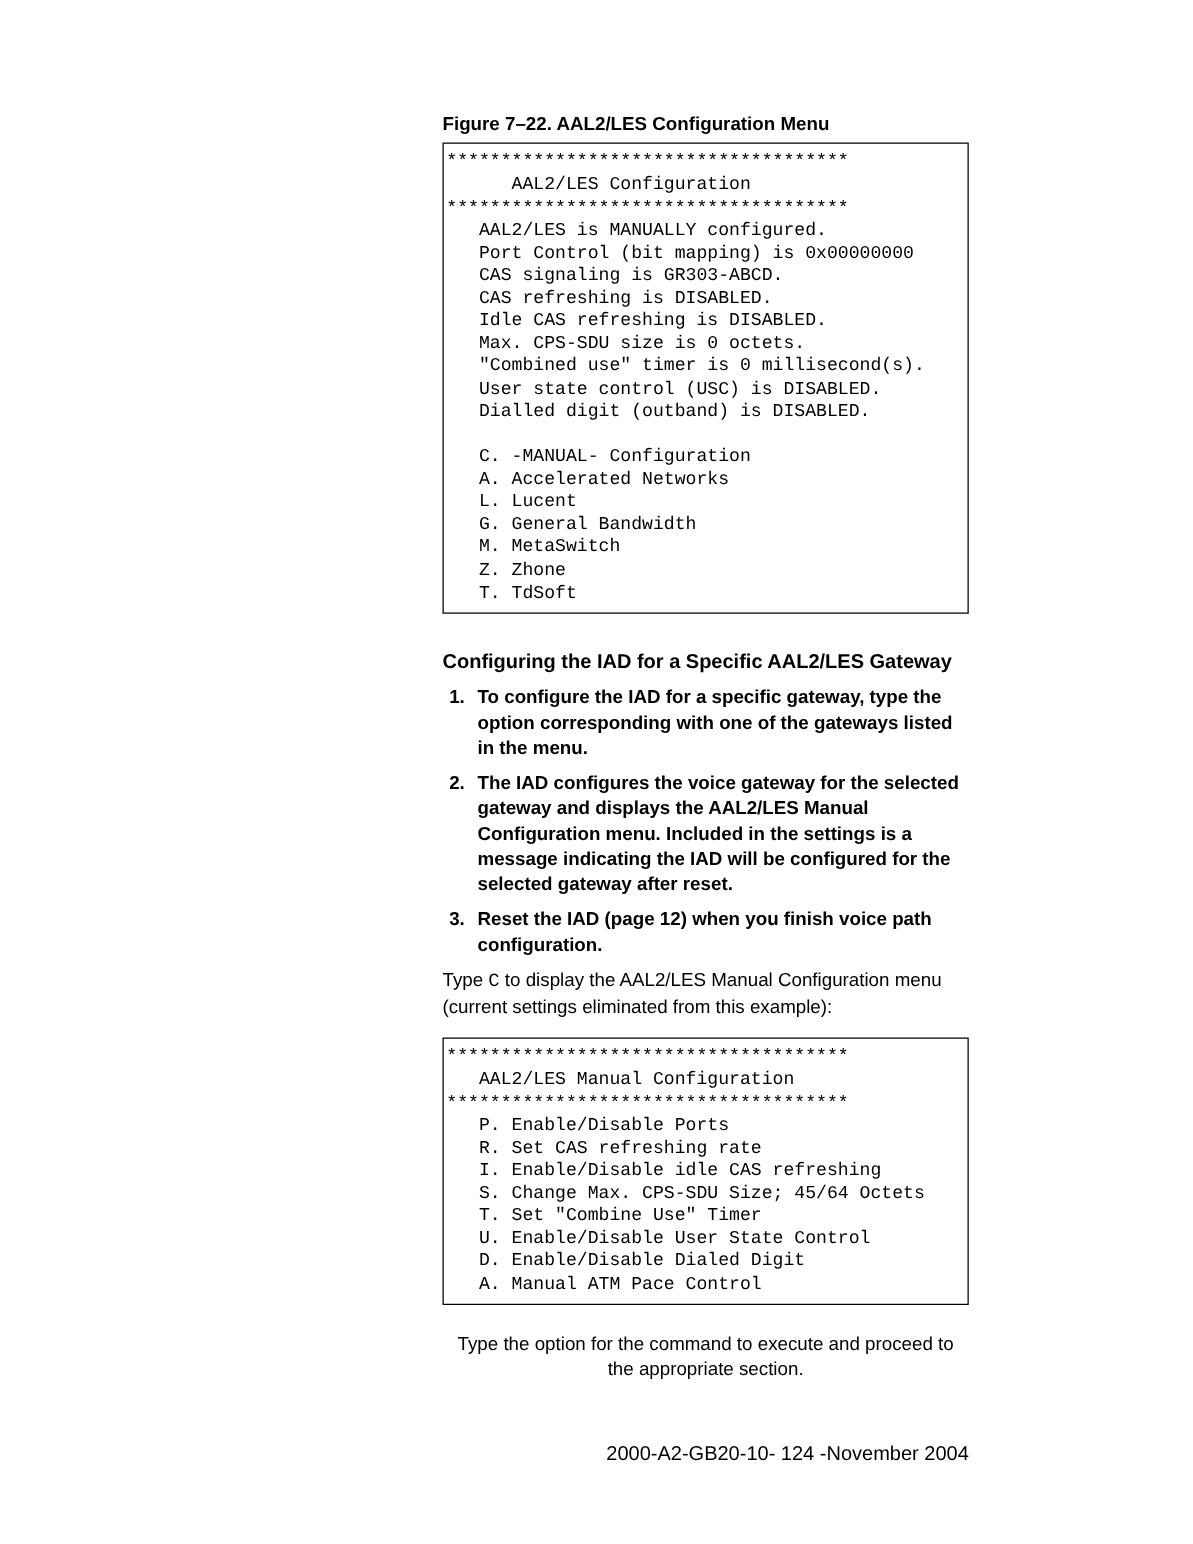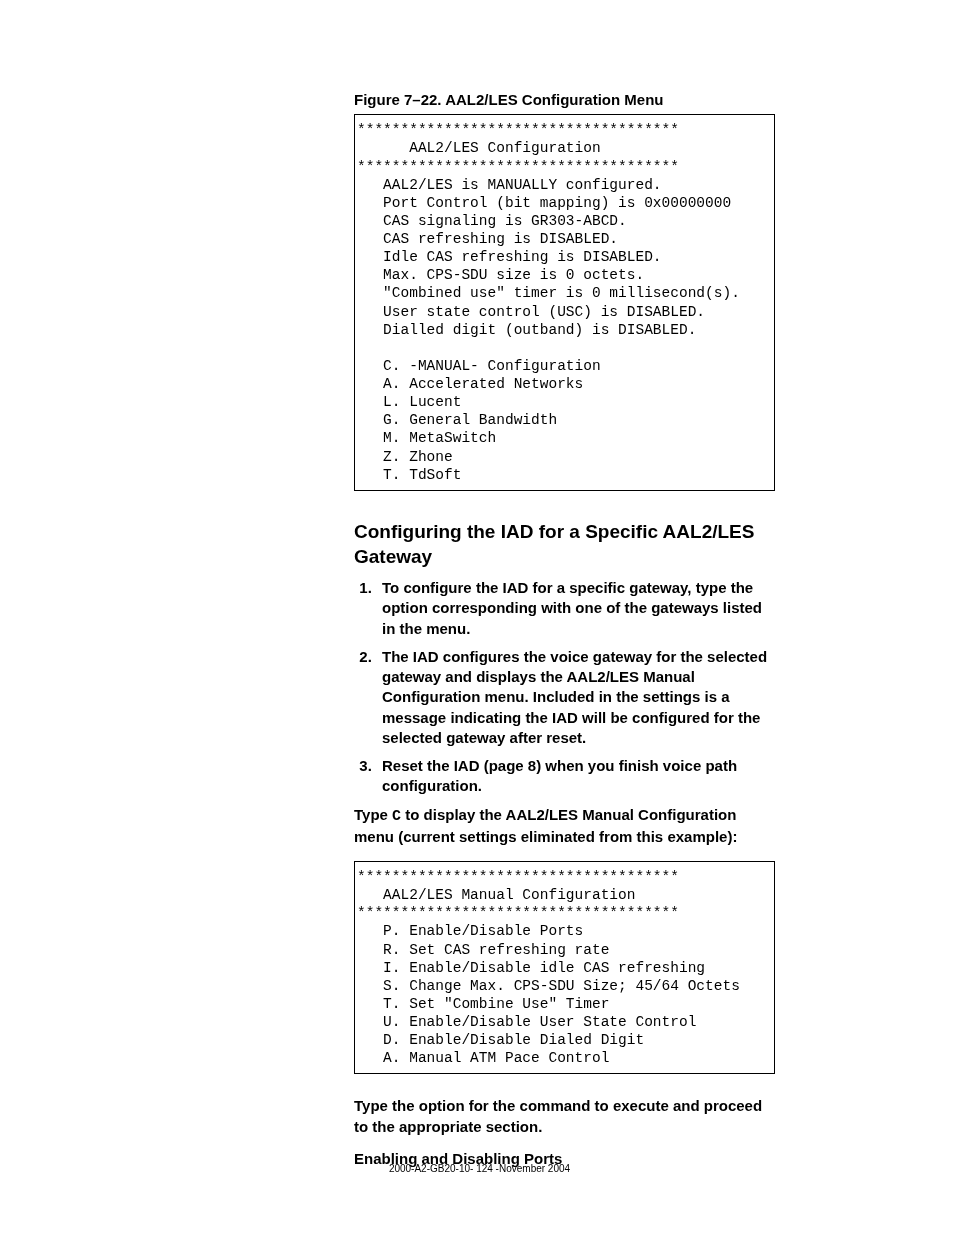--- a/index.html
+++ b/index.html
@@ -25,53 +25,52 @@
   }
   .boxed {
     border: 1px solid #000;
     padding: 6px 6px 6px 2px;
     font-family: "Courier New", monospace;
     font-size: 14.5px;
     white-space: pre;
     line-height: 1.25;
   }
   h3.subhead {
-    font-size: 19px;
+    font-size: 16px;
     font-weight: bold;
     margin: 28px 0 8px 0;
   }
   ol {
     margin: 8px 0 0 0;
     padding-left: 22px;
     font-weight: bold;
   }
   ol li {
     margin-bottom: 8px;
     padding-left: 6px;
   }
   p.body {
     margin: 8px 0 0 0;
-    font-weight: bold;
   }
   .mono-inline {
     font-family: "Courier New", monospace;
   }
   .section-title {
     font-weight: bold;
     font-size: 15px;
     margin-top: 12px;
   }
   .footer {
     position: absolute;
     bottom: 60px;
     left: 115px;
     right: 110px;
-    font-size: 10px;
+    font-size: 16px;
     display: flex;
-    justify-content: center;
+    justify-content: flex-end;
   }
 </style>
 </head>
 <body>
 
 <div class="page">
 
   <div class="fig-caption">Figure 7–22.  AAL2/LES Configuration Menu</div>
   <div class="boxed">*************************************
       AAL2/LES Configuration
@@ -91,44 +90,43 @@
    L. Lucent
    G. General Bandwidth
    M. MetaSwitch
    Z. Zhone
    T. TdSoft</div>
 
   <h3 class="subhead">Configuring the IAD for a Specific AAL2/LES Gateway</h3>
   <ol>
     <li>To configure the IAD for a specific gateway, type the option corresponding with one of the gateways listed in the menu.</li>
     <li>The IAD configures the voice gateway for the selected gateway and displays the AAL2/LES Manual Configuration menu. Included in the settings is a message indicating the IAD will be configured for the selected gateway after reset.</li>
-    <li>Reset the IAD (page 8) when you finish voice path configuration.</li>
+    <li>Reset the IAD (page 12) when you finish voice path configuration.</li>
   </ol>
 
   <p class="body">
     <span>Type </span><span class="mono-inline">C</span><span> to display the AAL2/LES Manual Configuration menu (current settings eliminated from this example):</span>
   </p>
 
   <div style="height:14px"></div>
 
   <div class="boxed">*************************************
    AAL2/LES Manual Configuration
 *************************************
    P. Enable/Disable Ports
    R. Set CAS refreshing rate
    I. Enable/Disable idle CAS refreshing
    S. Change Max. CPS-SDU Size; 45/64 Octets
    T. Set "Combine Use" Timer
    U. Enable/Disable User State Control
    D. Enable/Disable Dialed Digit
    A. Manual ATM Pace Control</div>
 
-  <p class="body" style="margin-top:22px;">Type the option for the command to execute and proceed to the appropriate section.</p>
+  <p class="body" style="margin-top:22px;text-align:center;">Type the option for the command to execute and proceed to the appropriate section.</p>
 
-  <div class="section-title">Enabling and Disabling Ports</div>
 
   <div class="footer">
     <span>2000-A2-GB20-10</span>
     <span>- 124 -</span>
     <span>November 2004</span>
   </div>
 
 </div>
 
 </body></html>

